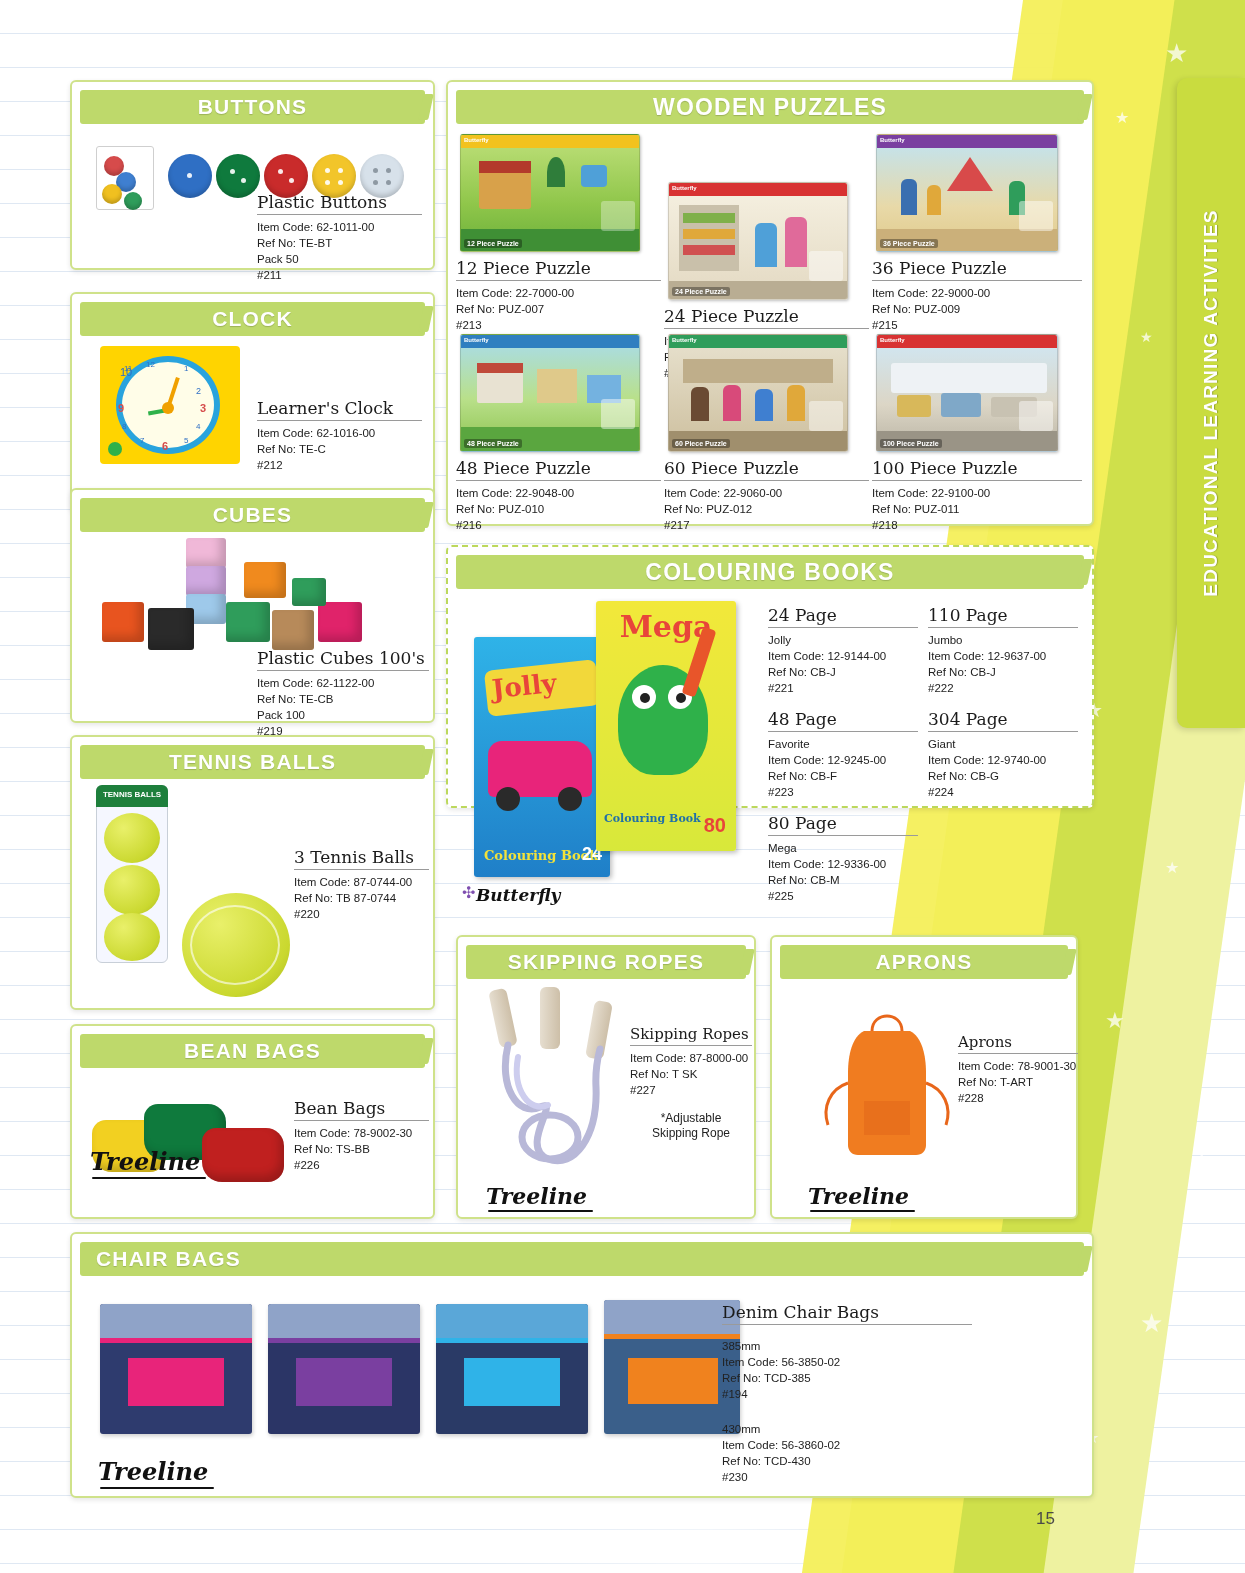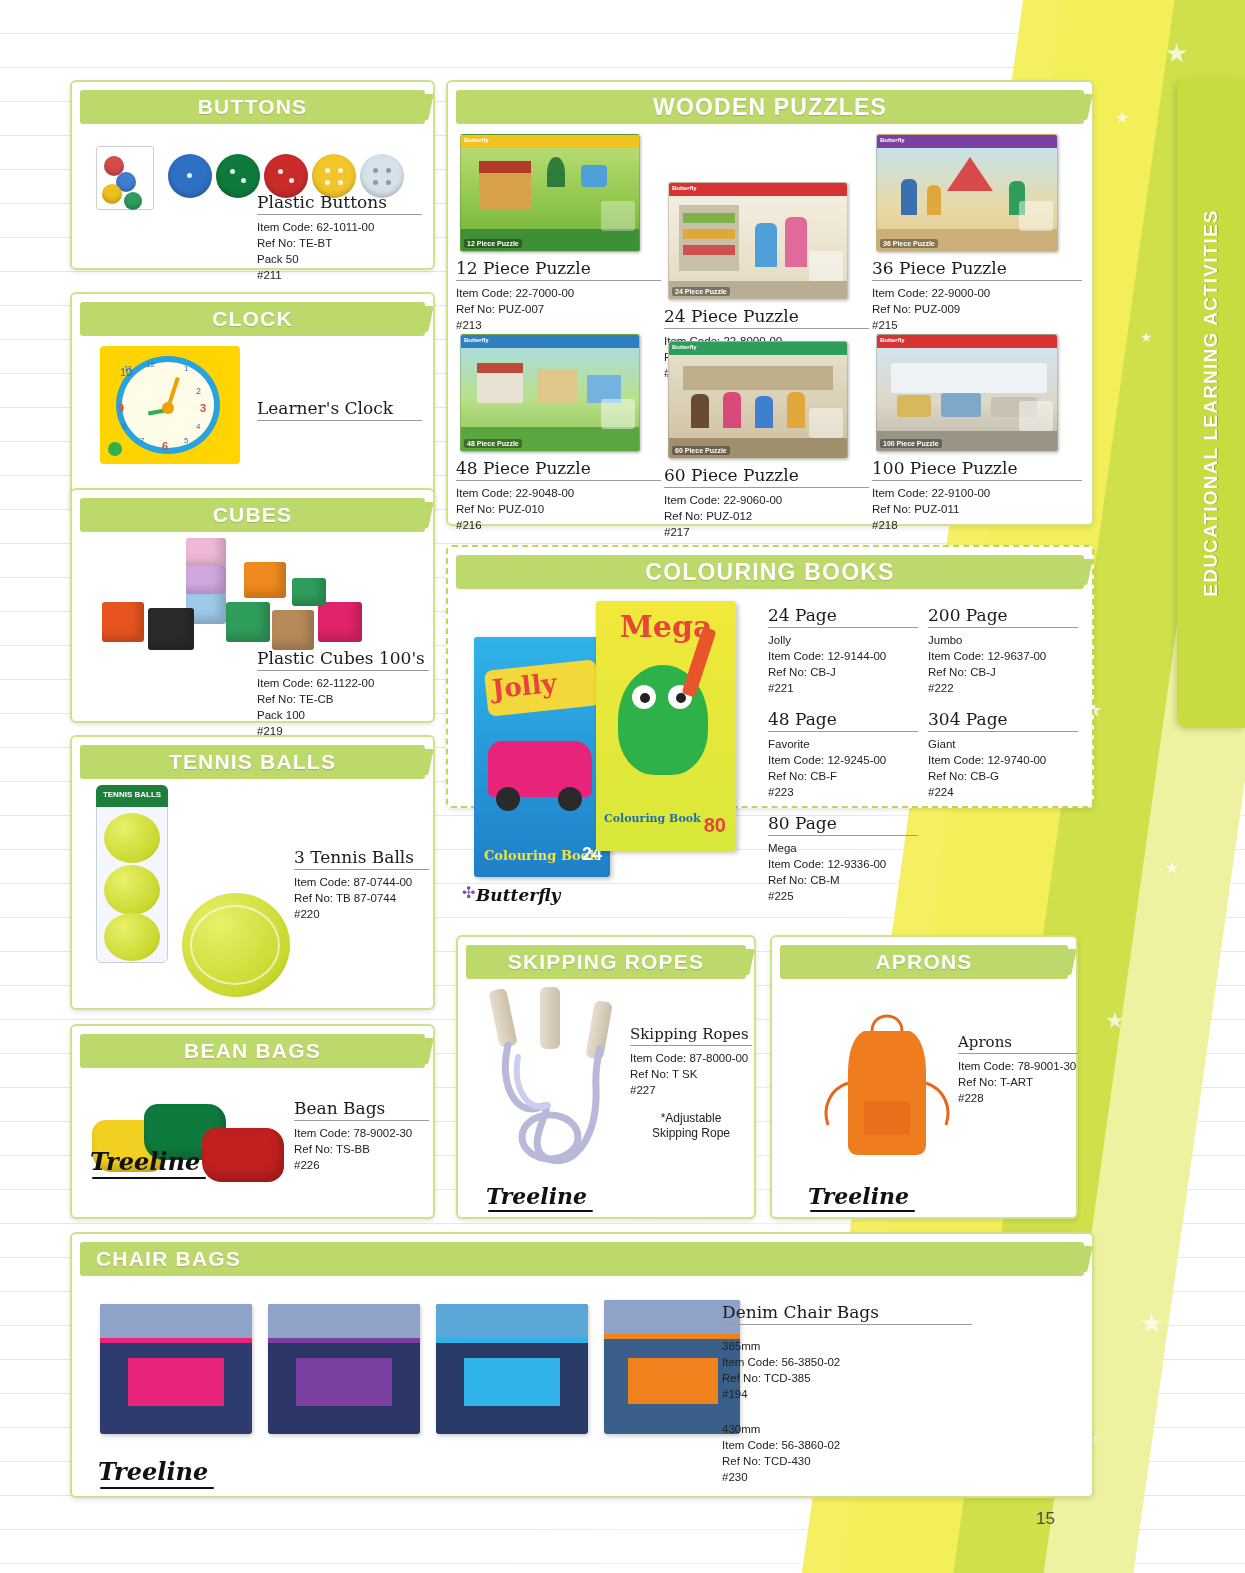--- a/index.html
+++ b/index.html
@@ -234,20 +234,25 @@
     <div style="position:absolute;left:22px;top:76px;font-size:8px;color:#2f6fc4;">8</div>
     <div style="position:absolute;left:96px;top:76px;font-size:8px;color:#2f6fc4;">4</div>
     <div style="position:absolute;left:40px;top:90px;font-size:8px;color:#2f6fc4;">7</div>
     <div style="position:absolute;left:62px;top:94px;font-size:11px;color:#d64b4b;font-weight:bold;">6</div>
     <div style="position:absolute;left:84px;top:90px;font-size:8px;color:#2f6fc4;">5</div>
     <div style="position:absolute;left:8px;top:96px;width:14px;height:14px;border-radius:50%;background:#2fb14a;"></div>
   </div>
 
   <div style="position:absolute; left:185px; top:104px; width:165px;">
     <span class="ptitle">Learner's Clock</span>
+    <div class="meta">
+      <div>Item Code: 62-1016-00</div>
+      <div>Ref No:  TE-C</div>
+      <div>#212</div>
+    </div>
   </div>
 </div>
 
 <div class="panel" style="left:70px; top:488px; width:365px; height:235px;">
   <div class="banner">
     <h2>CUBES</h2>
   </div>
 
   <div style="position:absolute;left:20px;top:50px;width:320px;height:100px;">
     <div class="cube" style="left:94px;top:-2px;width:40px;height:30px;background:#f0b8d8;"></div>
@@ -405,21 +410,21 @@
         <div class="lbl">48 Piece Puzzle</div>
         <div style="position:absolute;right:4px;bottom:22px;width:34px;height:30px;background:#ffffff77;border-radius:3px;"></div>
       </div>
       <span class="ptitle" style="margin-top:6px;">48 Piece Puzzle</span>
       <div class="meta">
         <div>Item Code: 22-9048-00</div>
         <div>Ref No: PUZ-010</div>
         <div>#216</div>
       </div>
     </div>
-    <div style="position:absolute;left:208px;top:0;width:205px;margin-top:7px;">
+    <div style="position:absolute;left:208px;top:0;width:205px;">
       <div class="puzbox" style="position:relative;left:4px;top:0;width:180px;height:118px;background:linear-gradient(180deg,#e8e2cf,#cdbf9e);">
         <div class="top" style="background:#2f9d5b;"></div>
         <div class="bf">Butterfly</div>
         <div style="position:absolute;left:14px;top:24px;width:150px;height:24px;background:#bfae8a;"></div>
         <div style="position:absolute;left:22px;top:52px;width:18px;height:34px;background:#6a4a33;border-radius:6px 6px 0 0;"></div>
         <div style="position:absolute;left:54px;top:50px;width:18px;height:36px;background:#d84a7a;border-radius:6px 6px 0 0;"></div>
         <div style="position:absolute;left:86px;top:54px;width:18px;height:32px;background:#3f7fd0;border-radius:6px 6px 0 0;"></div>
         <div style="position:absolute;left:118px;top:50px;width:18px;height:36px;background:#e0a83a;border-radius:6px 6px 0 0;"></div>
         <div style="position:absolute;left:0;right:0;bottom:0;height:20px;background:#a08f6d;"></div>
         <div class="lbl">60 Piece Puzzle</div>
@@ -506,21 +511,21 @@
     <span class="ptitle">80 Page</span>
     <div class="meta">
       <div>Mega</div>
       <div>Item Code: 12-9336-00</div>
       <div>Ref No: CB-M</div>
       <div>#225</div>
     </div>
   </div>
 
   <div style="position:absolute; left:480px; top:58px; width:150px;">
-    <span class="ptitle">200 Page</span>
+    <span class="ptitle">110 Page</span>
     <div class="meta">
       <div>Jumbo</div>
       <div>Item Code: 12-9637-00</div>
       <div>Ref No: CB-J</div>
       <div>#222</div>
     </div>
   </div>
   <div style="position:absolute; left:480px; top:162px; width:150px;">
     <span class="ptitle">304 Page</span>
     <div class="meta">

